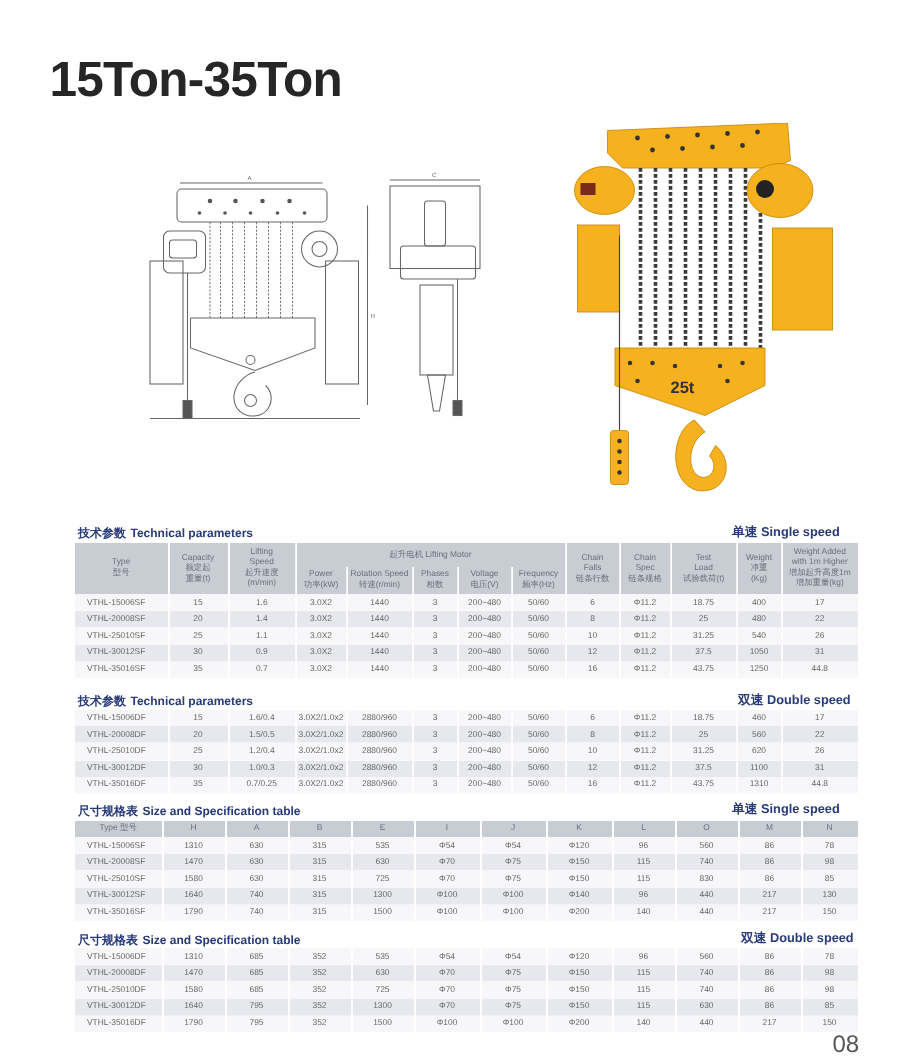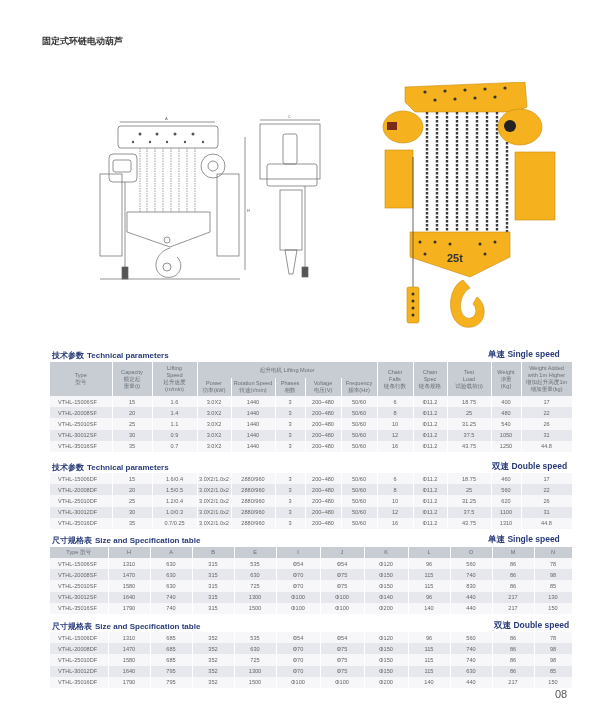--- a/index.html
+++ b/index.html
@@ -22,28 +22,28 @@
   thead th { background: #c8ccd3; color: #6b6f77; line-height: 7px; padding: 1px 0; }
   tbody tr { height: 11.2px; }
   tbody tr:nth-child(even) td { background: #e6e8ed; }
   tbody tr:nth-child(odd) td { background: #f7f7f9; }
   td.type { text-align: left; padding-left: 8px; }
 
   .t1 { top: 362px; }
   .t2 { top: 473px; }
   .t3 { top: 547px; }
   .t4 { top: 632px; }
-  .page-num { position: absolute; left: 555px; top: 688px; font-size: 11px; color: #555; }
+  .page-num { position: absolute; left: 555px; top: 688px; font-size: 16px; color: #555; }
 </style>
 </head>
 <body>
 
 <div class="title-row">
+  <div class="big-title">15Ton-35Ton</div>
   <div class="sub-titles">
-    <div class="sub-cn">固定式环链电动葫芦</div>
   </div>
 </div>
 
 <svg class="drawing" viewBox="0 0 250 170" fill="none" stroke="#666" stroke-width="0.7">
 
   <line x1="25" y1="10" x2="120" y2="10"></line>
   <text x="70" y="8" font-size="4" fill="#666" stroke="none">A</text>
   <rect x="23" y="14" width="100" height="22" rx="3"></rect>
   <g fill="#555" stroke="none">
     <circle cx="45" cy="22" r="1.5"></circle>

